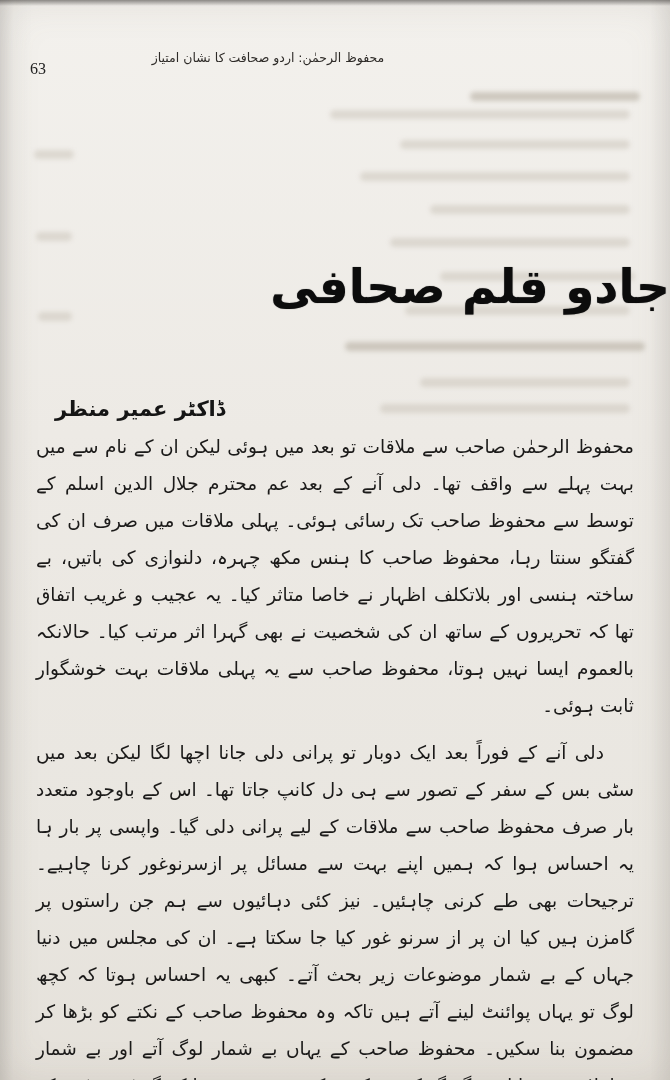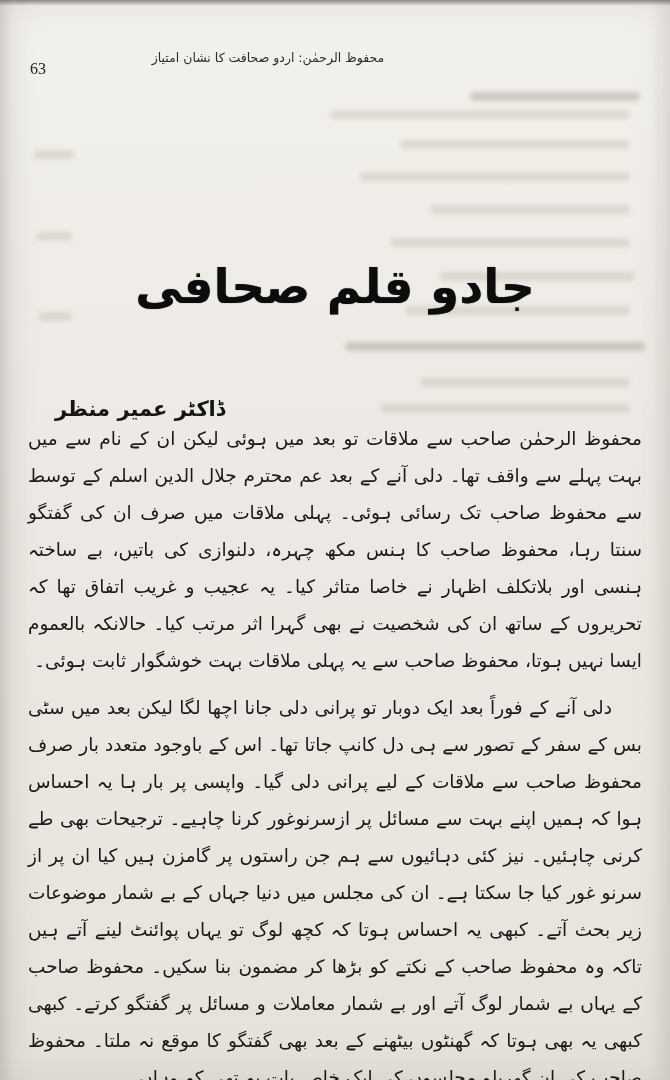--- a/index.html
+++ b/index.html
@@ -44,21 +44,21 @@
     left: 30px;
     font-family: "Liberation Serif", serif;
     font-size: 16px;
     color: #222;
   }
   
   .article-title {
     position: absolute;
     top: 228px;
     left: 0; right: 0;
-    text-align: center;
+    text-align: right;
     direction: rtl;
     font-size: 47px;
     font-weight: bold;
     color: #0c0c0c;
     text-shadow: 0 0 1px rgba(0,0,0,0.6);
   }
   .article-author {
     position: absolute;
     top: 352px;
     left: 55px;
@@ -74,21 +74,21 @@
     top: 420px;
     left: 28px;
     right: 28px;
     direction: rtl;
     text-align: justify;
     font-size: 18.5px;
     line-height: 37px;
     color: #1b1a19;
   }
   .article-body p {
-    margin: 0;
+    margin: 8px;
   }
   .article-body p + p {
     margin-top: 10px;
     text-indent: 30px;
   }
   
   .ghosts { position: absolute; inset: 0; pointer-events: none; }
   .ghost {
     position: absolute;
     height: 9px;

